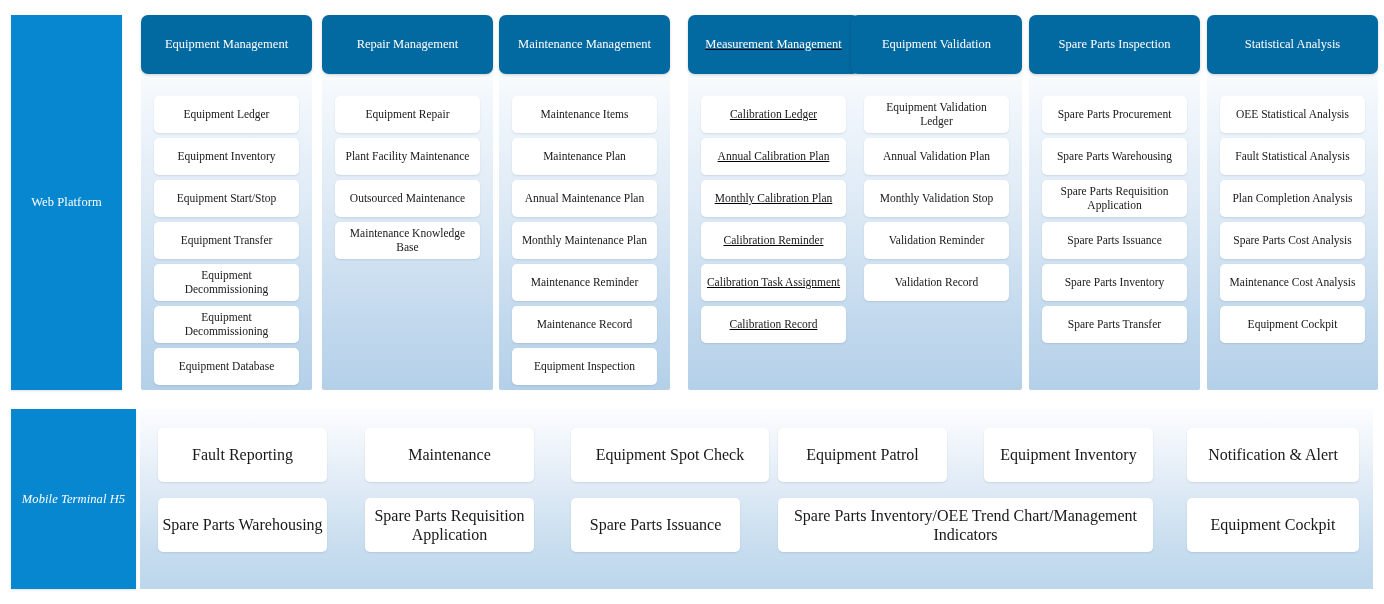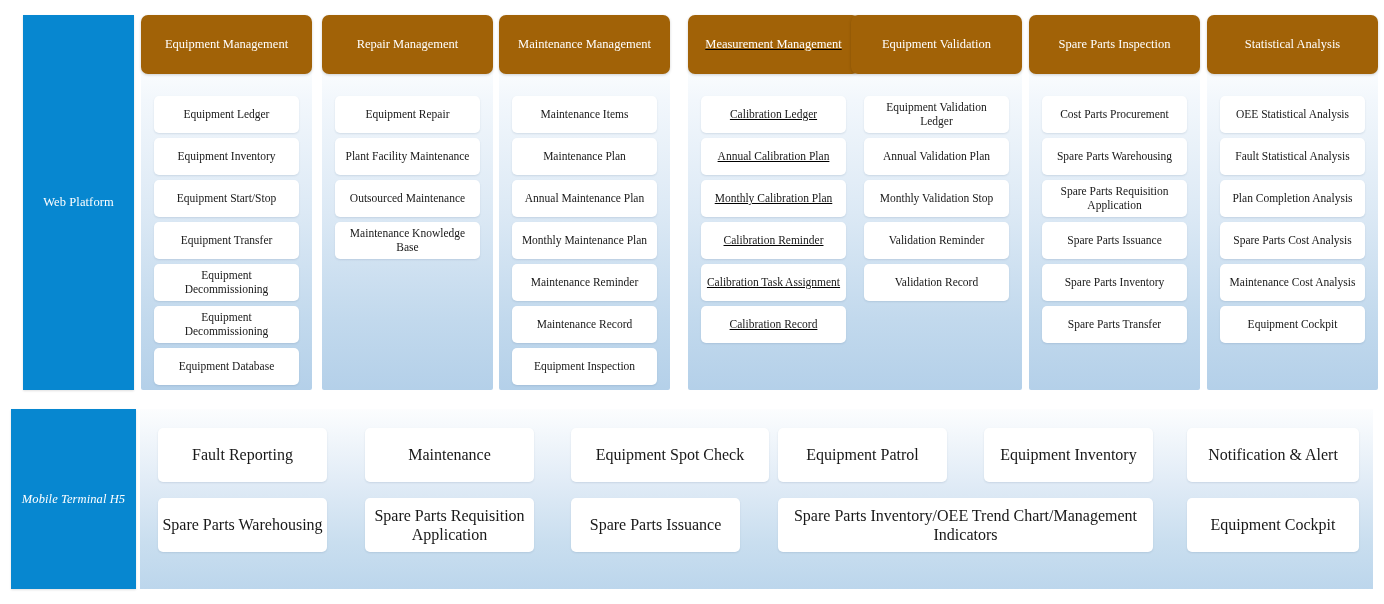--- a/index.html
+++ b/index.html
@@ -22,33 +22,33 @@
     text-align:center;
     font-size:12.5px;
     letter-spacing:.1px;
     box-sizing:border-box;
     padding:4px 6px;
     box-shadow:0 1px 2px rgba(0,0,0,.12);
   }
 
   
   #web-section{position:absolute;left:0;top:0;width:1384px;height:398px;}
-  #web-sidebar{left:11px;top:15px;width:111px;height:375px;margin-left:12px;}
+  #web-sidebar{left:11px;top:15px;width:111px;height:375px;}
 
   .col{
     position:absolute;
     top:15px;
     width:171px;
     height:375px;
     box-sizing:border-box;
   }
   .col-head{
     position:relative;
     height:59px;
-    background:#a16207;
+    background:#0369a1;
     border-radius:7px;
     color:#fff;
     display:flex;align-items:center;justify-content:center;
     text-align:center;
     font-size:12.5px;
     line-height:1.25;
     padding:18px 8px;
     box-sizing:border-box;
     box-shadow:0 1px 3px rgba(0,0,0,.18);
     z-index:2;
@@ -164,21 +164,21 @@
             <div class="card">Equipment Validation Ledger</div>
             <div class="card">Annual Validation Plan</div>
             <div class="card">Monthly Validation Stop</div>
             <div class="card">Validation Reminder</div>
             <div class="card">Validation Record</div>
           </div>
         </div>
         <div class="col" style="left: 1029px;">
           <div class="col-head">Spare Parts Inspection</div>
           <div class="col-body">
-            <div class="card">Cost Parts Procurement</div>
+            <div class="card">Spare Parts Procurement</div>
             <div class="card">Spare Parts Warehousing</div>
             <div class="card">Spare Parts Requisition Application</div>
             <div class="card">Spare Parts Issuance</div>
             <div class="card">Spare Parts Inventory</div>
             <div class="card">Spare Parts Transfer</div>
           </div>
         </div>
         <div class="col" style="left: 1207px;">
           <div class="col-head">Statistical Analysis</div>
           <div class="col-body">

